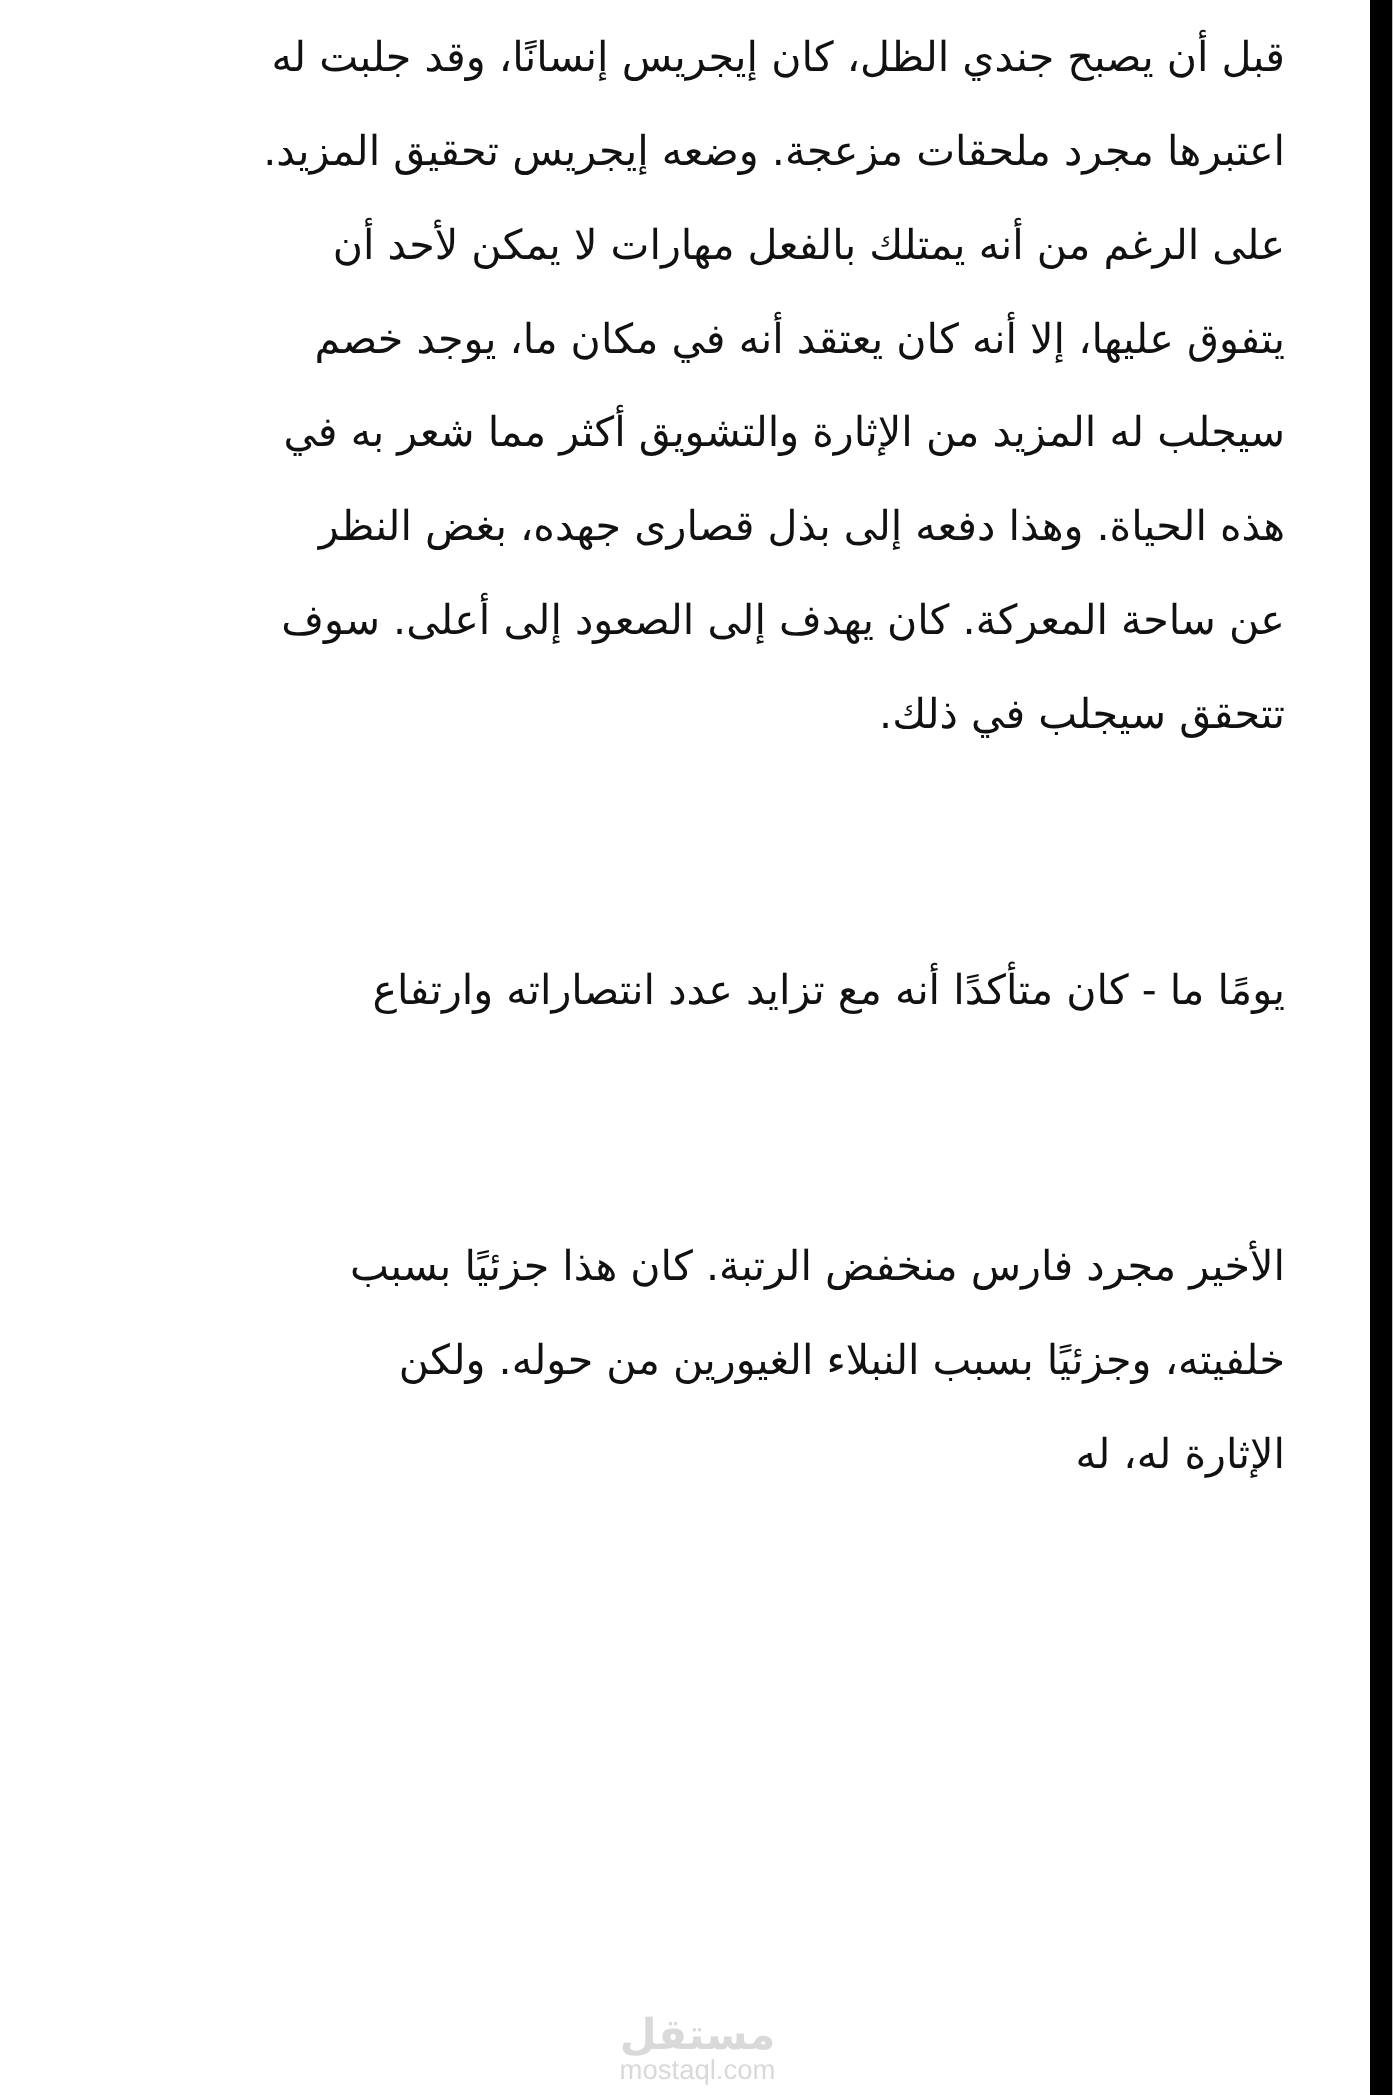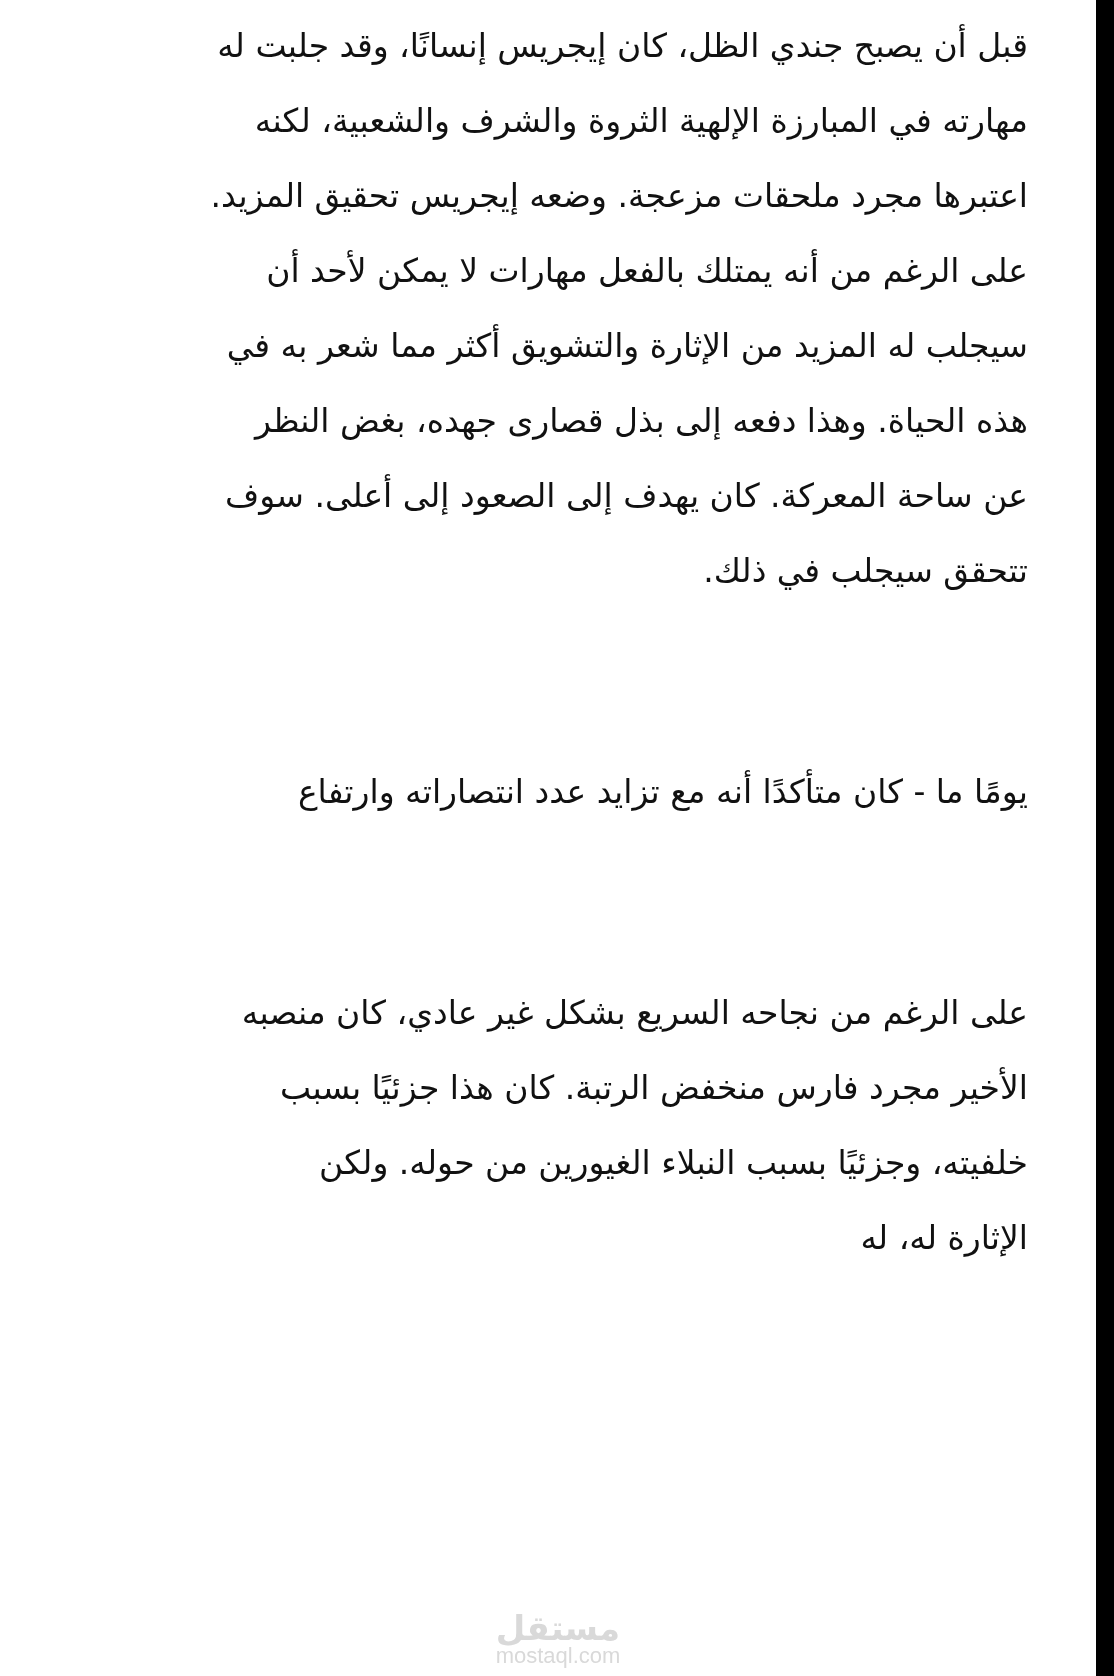--- a/index.html
+++ b/index.html
@@ -71,39 +71,38 @@
     }
   </style>
 </head>
 <body>
 
 <div class="page">
   <div class="content">
 
     <div class="para">
       <span class="line">قبل أن يصبح جندي الظل، كان إيجريس إنسانًا، وقد جلبت له</span>
-      <span class="line">مهارته في المبارزة الإلهية الثروة والشرف والشعبية، لكنه</span>
       <span class="line">اعتبرها مجرد ملحقات مزعجة. وضعه إيجريس تحقيق المزيد.</span>
       <span class="line">على الرغم من أنه يمتلك بالفعل مهارات لا يمكن لأحد أن</span>
+      <span class="line">يتفوق عليها، إلا أنه كان يعتقد أنه في مكان ما، يوجد خصم</span>
       <span class="line">سيجلب له المزيد من الإثارة والتشويق أكثر مما شعر به في</span>
       <span class="line">هذه الحياة. وهذا دفعه إلى بذل قصارى جهده، بغض النظر</span>
       <span class="line">عن ساحة المعركة. كان يهدف إلى الصعود إلى أعلى. سوف</span>
       <span class="line">تتحقق سيجلب في ذلك.</span>
     </div>
 
     <div class="gap-1"></div>
 
     <div class="para">
       <span class="line">يومًا ما - كان متأكدًا أنه مع تزايد عدد انتصاراته وارتفاع</span>
     </div>
 
     <div class="gap-2"></div>
 
     <div class="para">
-      <span class="line">على الرغم من نجاحه السريع بشكل غير عادي، كان منصبه</span>
       <span class="line">الأخير مجرد فارس منخفض الرتبة. كان هذا جزئيًا بسبب</span>
       <span class="line">خلفيته، وجزئيًا بسبب النبلاء الغيورين من حوله. ولكن</span>
       <span class="line">الإثارة له، له</span>
     </div>
 
   </div>
 
   <div class="watermark">
     <span class="wm-ar">مستقل</span>
     <span class="wm-en">mostaql.com</span>

